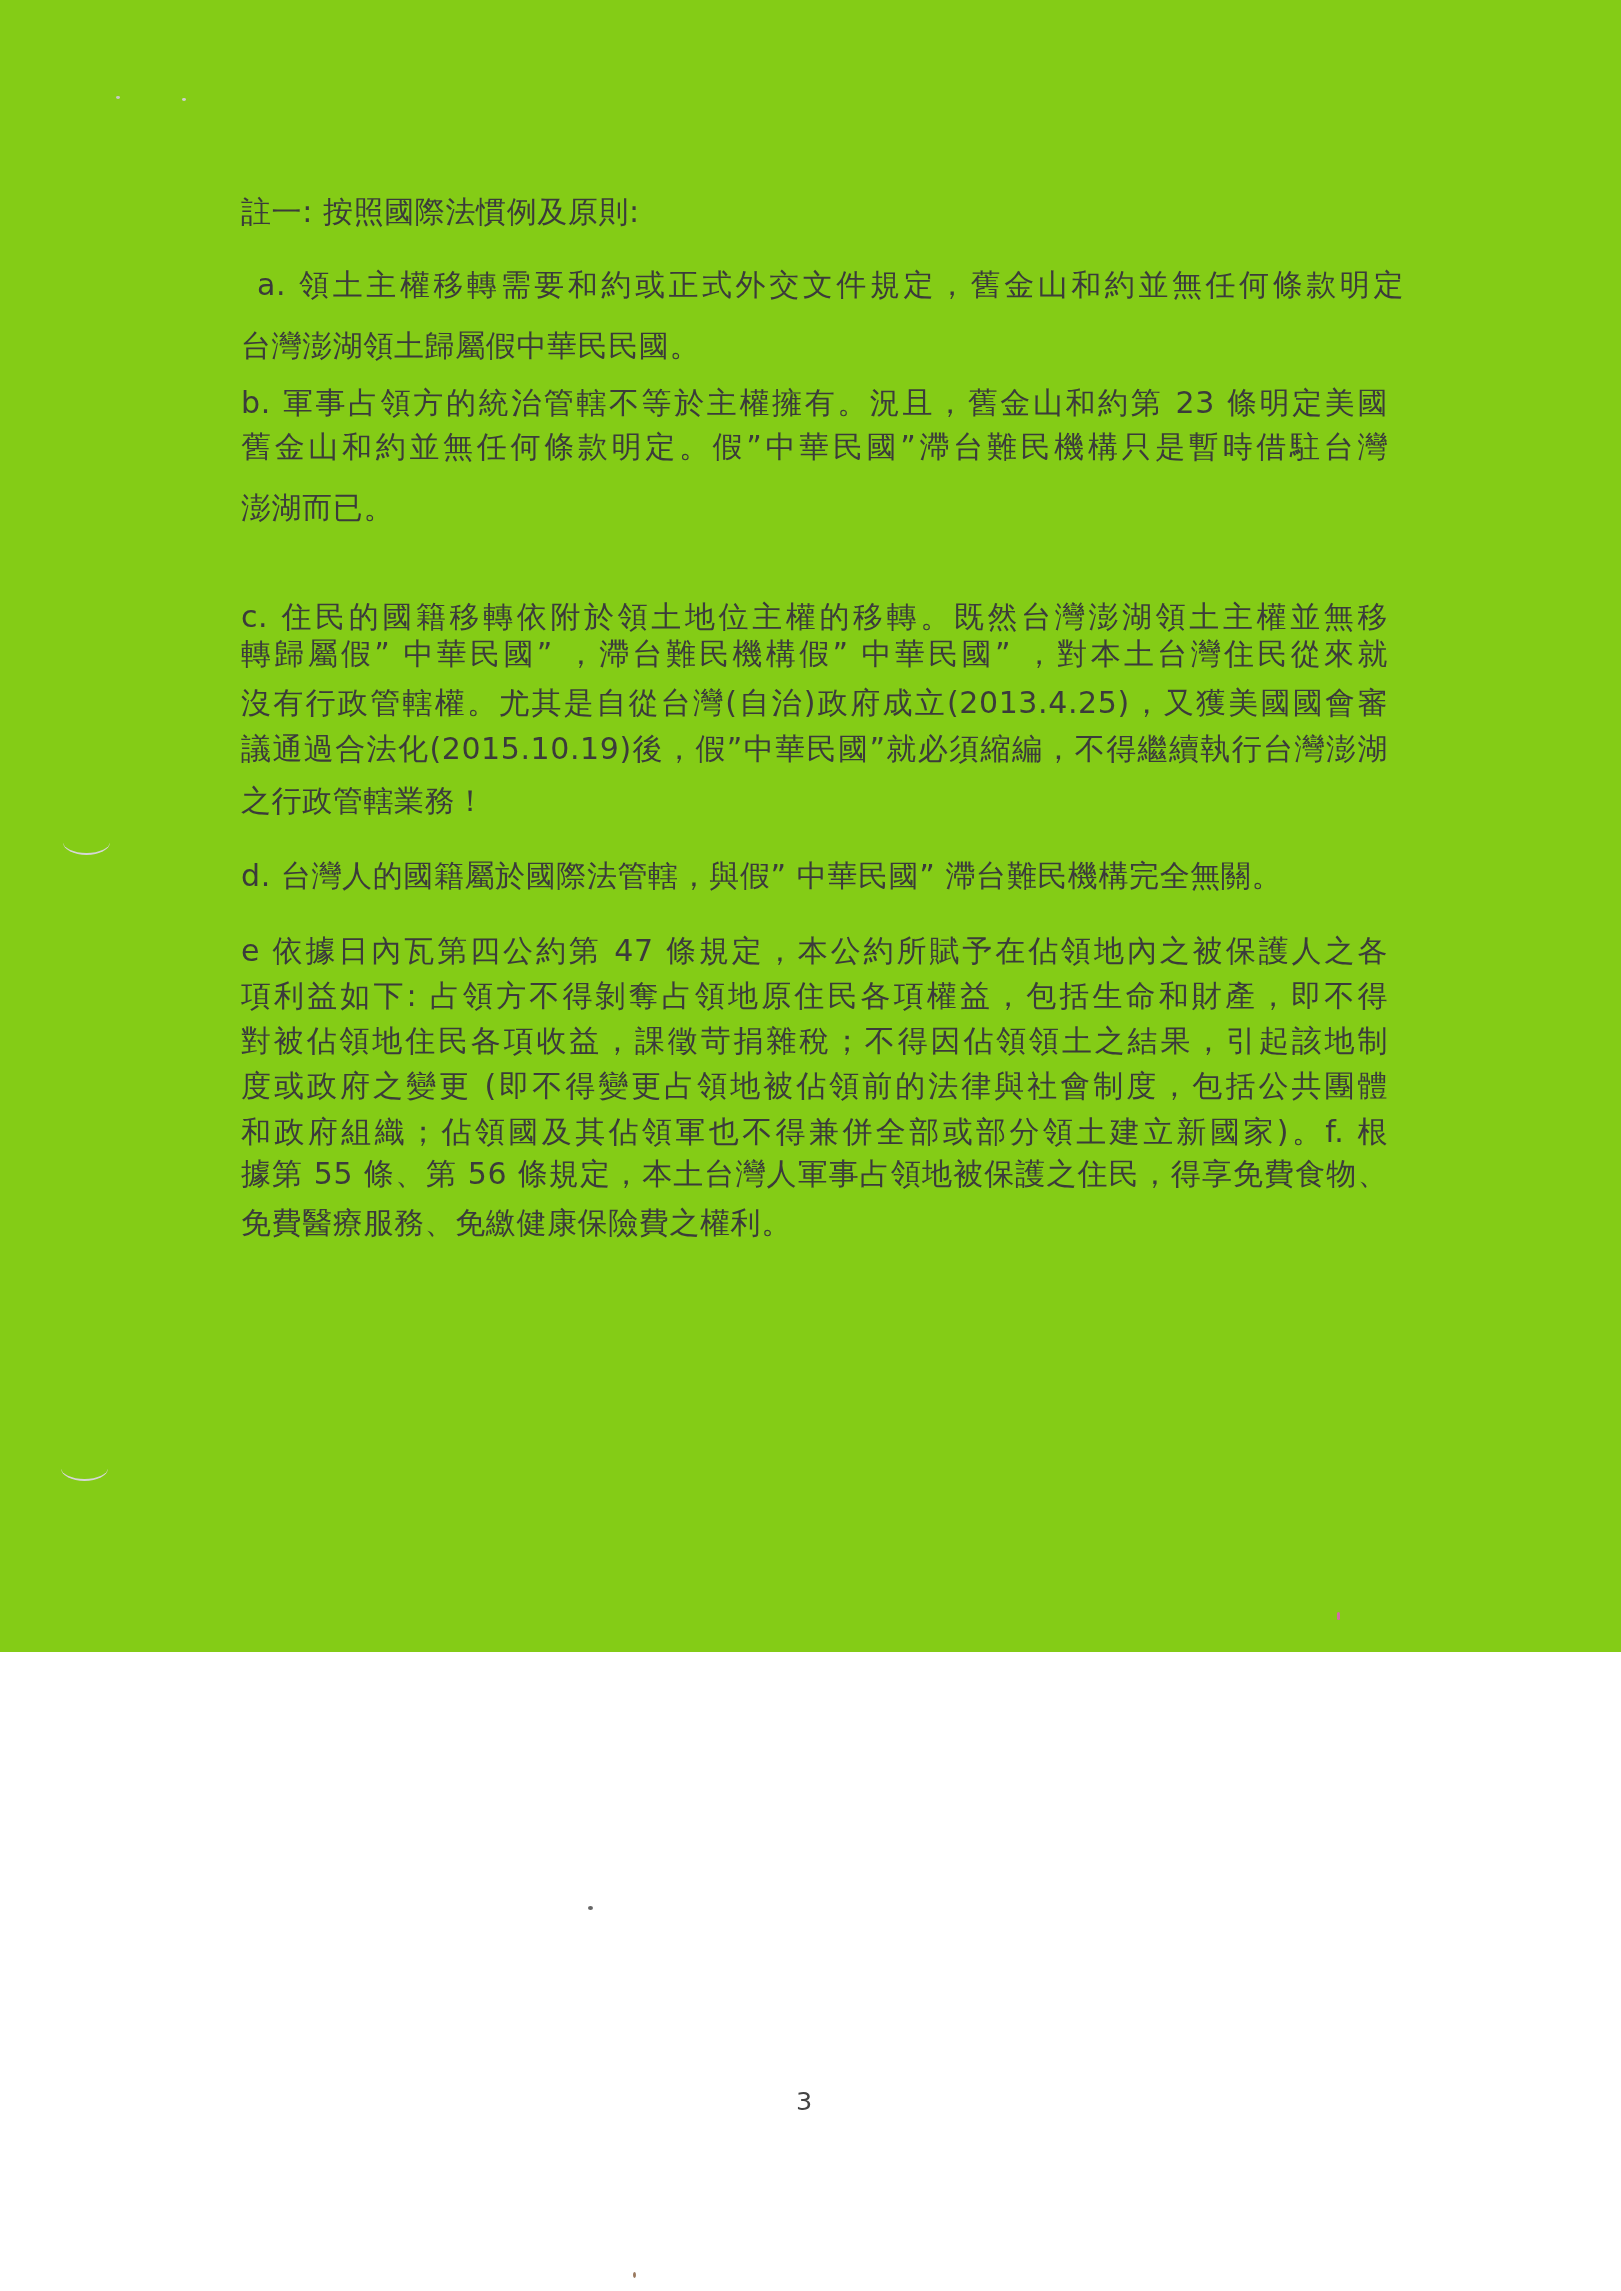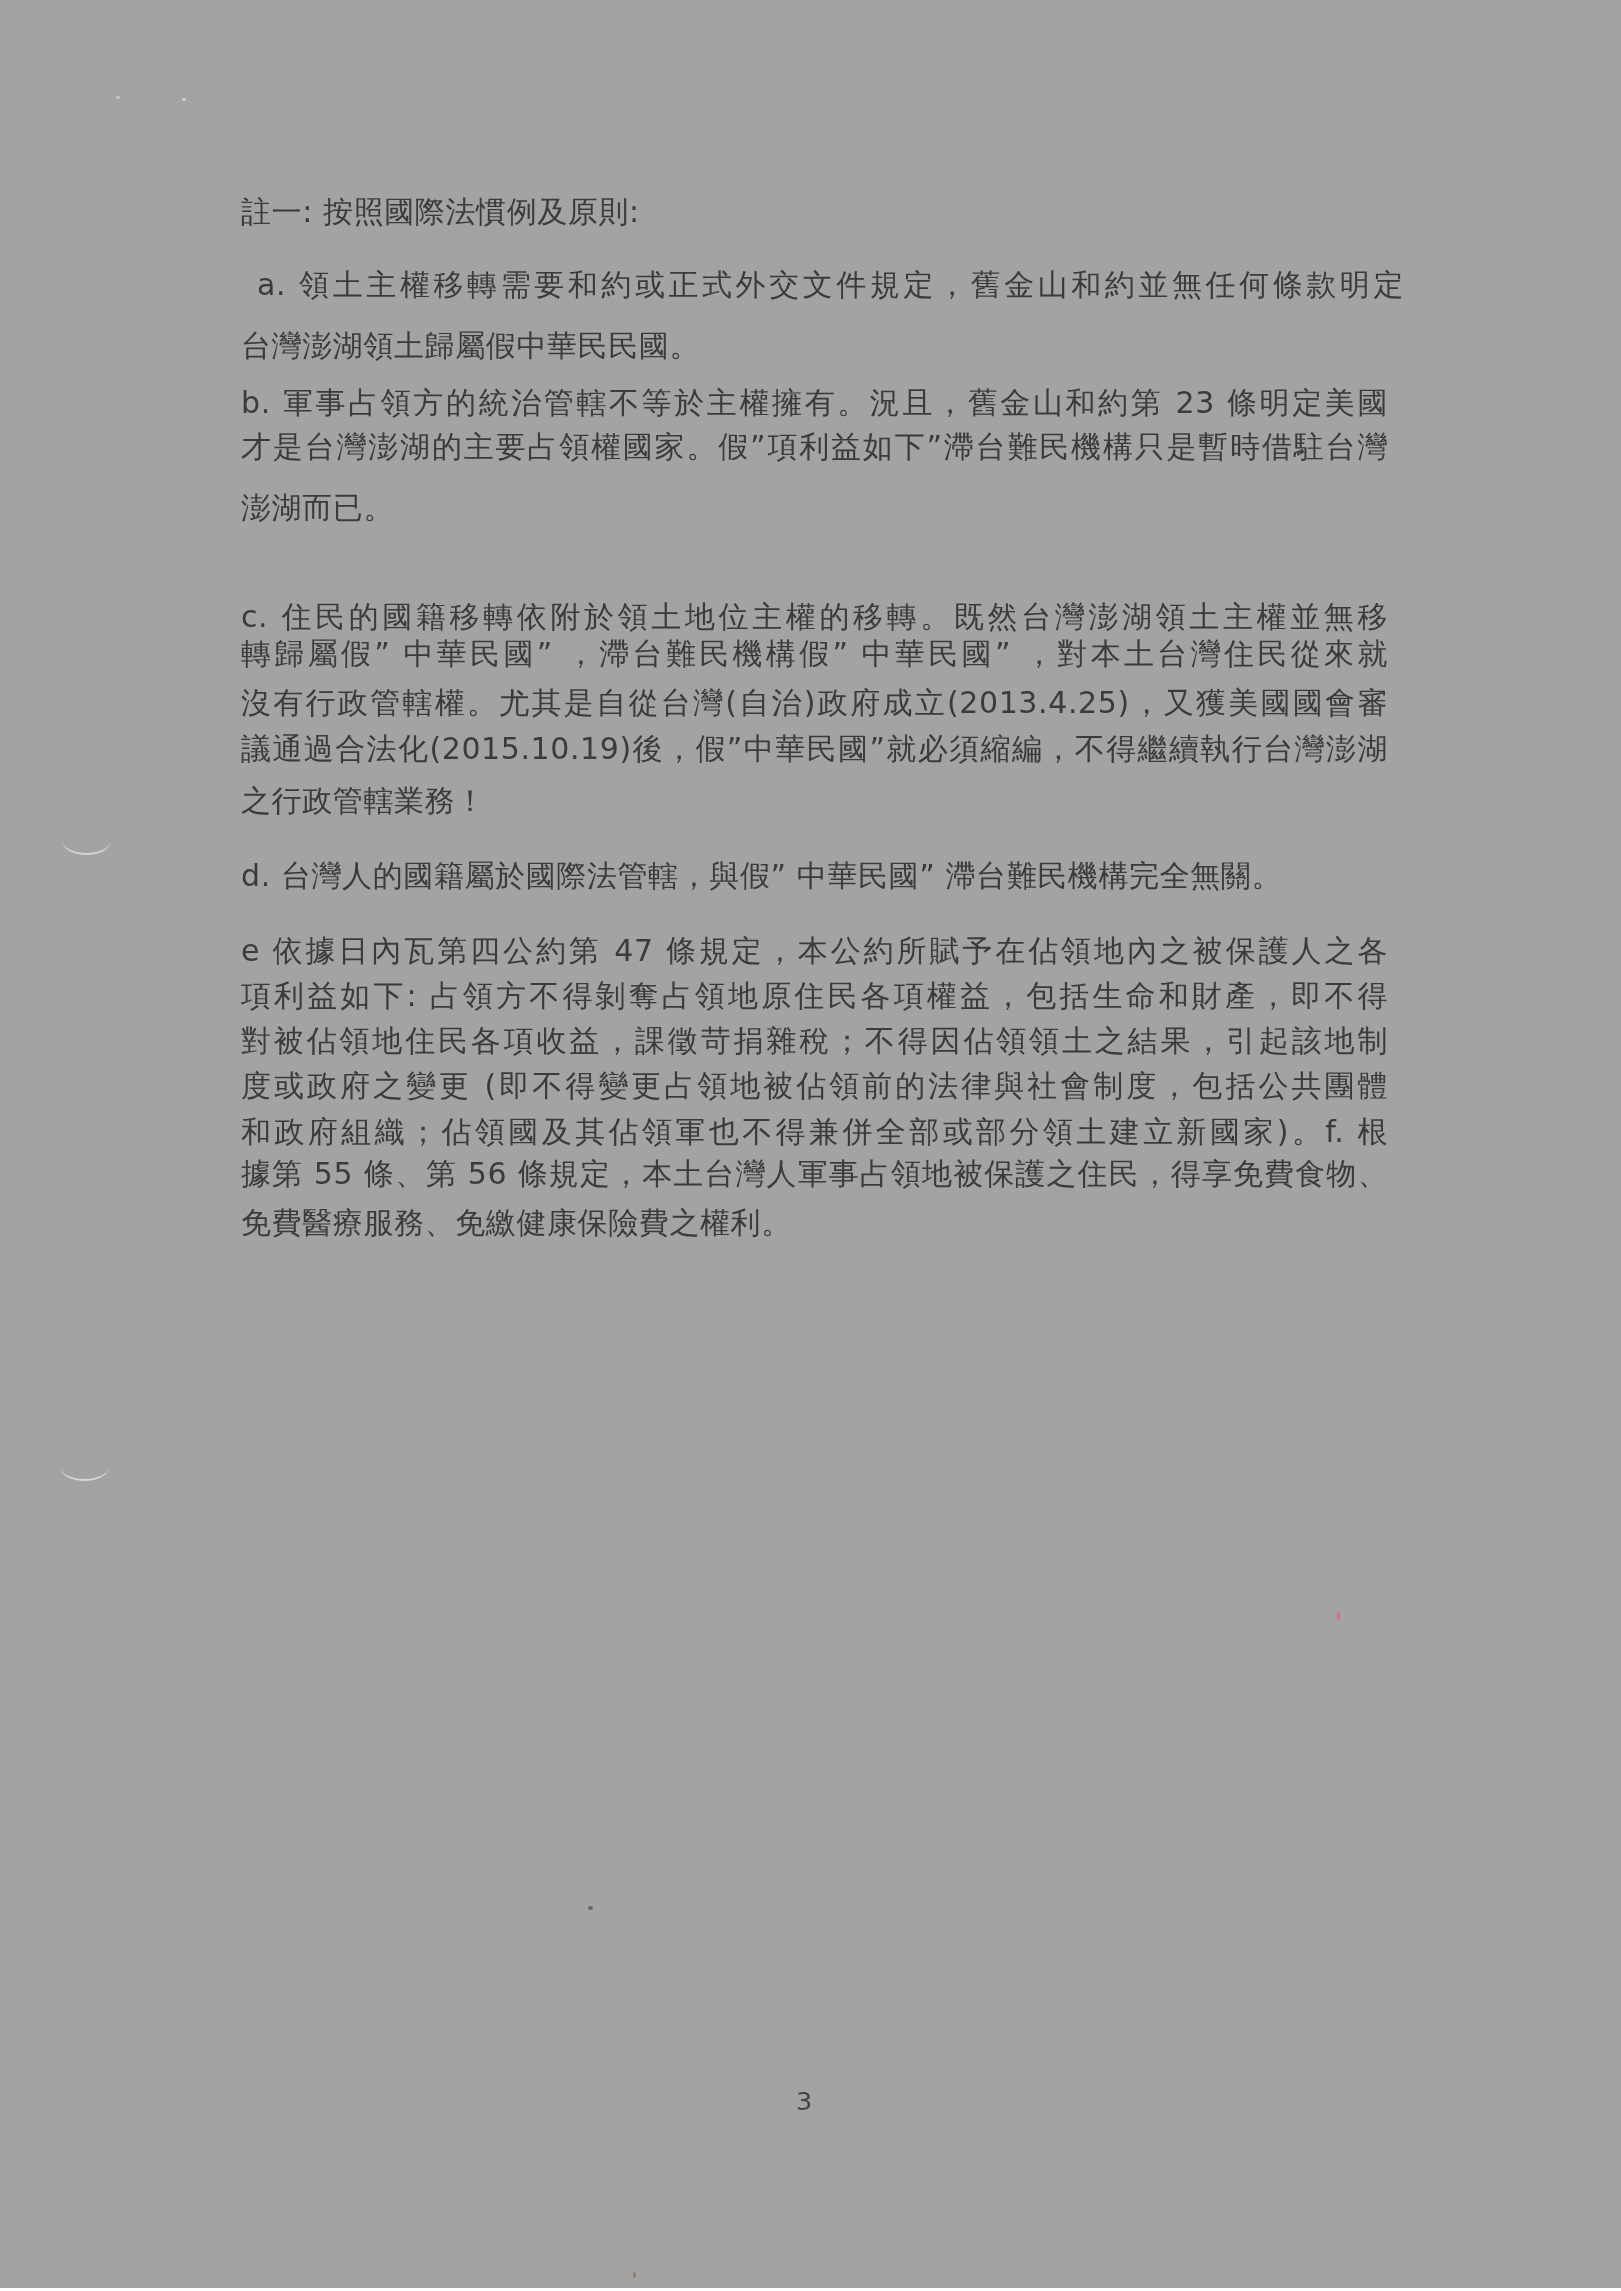--- a/index.html
+++ b/index.html
@@ -12,22 +12,22 @@
       height: 2292px;
       position: relative;
       overflow: hidden;
       font-family: "DejaVu Sans", "Liberation Sans", sans-serif;
       color: #3a3a3a;
     }
     .page {
       position: absolute;
       left: 0; top: 0;
       width: 1621px;
-      height: 2288px;
-      background: #a3a3a3;
+      height: 1652px;
+      background: #84cc16;
     }
     .line {
       position: absolute;
       left: 241px;
       width: 1147px;
       height: 43px;
       line-height: 43px;
       font-size: 30px;
       white-space: nowrap;
       letter-spacing: 0.6px;
@@ -64,21 +64,21 @@
 
   <div class="line" style="top:190px;">註一: 按照國際法慣例及原則:</div>
 
   <div>
     <div class="line justify" style="top:263px;margin-left:16px;">a. 領土主權移轉需要和約或正式外交文件規定，舊金山和約並無任何條款明定</div>
     <div class="line" style="top:324px;">台灣澎湖領土歸屬假中華民民國。</div>
   </div>
 
   <div>
     <div class="line justify" style="top:381px;">b. 軍事占領方的統治管轄不等於主權擁有。況且，舊金山和約第 23 條明定美國</div>
-    <div class="line justify" style="top:425px;">才是台灣澎湖的主要占領權國家。假”項利益如下”滯台難民機構只是暫時借駐台灣</div>
+    <div class="line justify" style="top:425px;">舊金山和約並無任何條款明定。假”中華民國”滯台難民機構只是暫時借駐台灣</div>
     <div class="line" style="top:486px;">澎湖而已。</div>
   </div>
 
   <div>
     <div class="line justify" style="top:559px;margin-top:36px;">c. 住民的國籍移轉依附於領土地位主權的移轉。既然台灣澎湖領土主權並無移</div>
     <div class="line justify" style="top:632px;">轉歸屬假” 中華民國” ，滯台難民機構假” 中華民國” ，對本土台灣住民從來就</div>
     <div class="line justify" style="top:681px;">沒有行政管轄權。尤其是自從台灣(自治)政府成立(2013.4.25)，又獲美國國會審</div>
     <div class="line justify" style="top:727px;">議通過合法化(2015.10.19)後，假”中華民國”就必須縮編，不得繼續執行台灣澎湖</div>
     <div class="line" style="top:779px;">之行政管轄業務！</div>
   </div>

